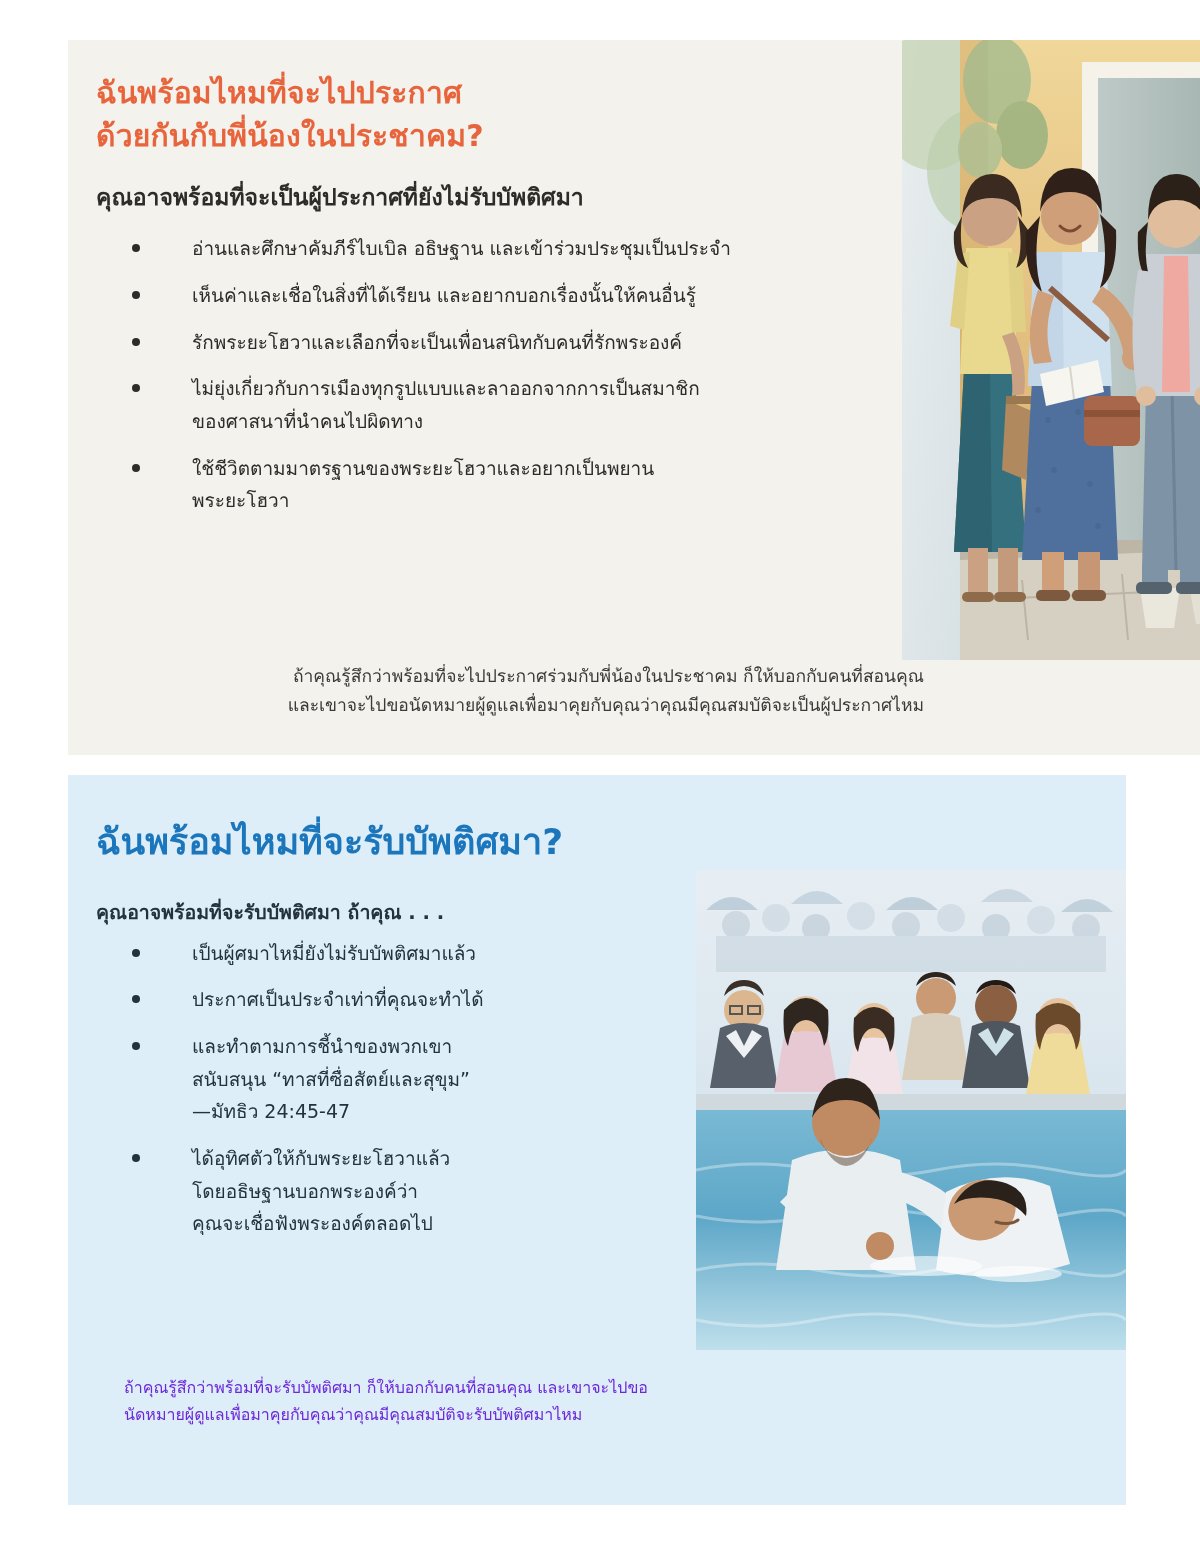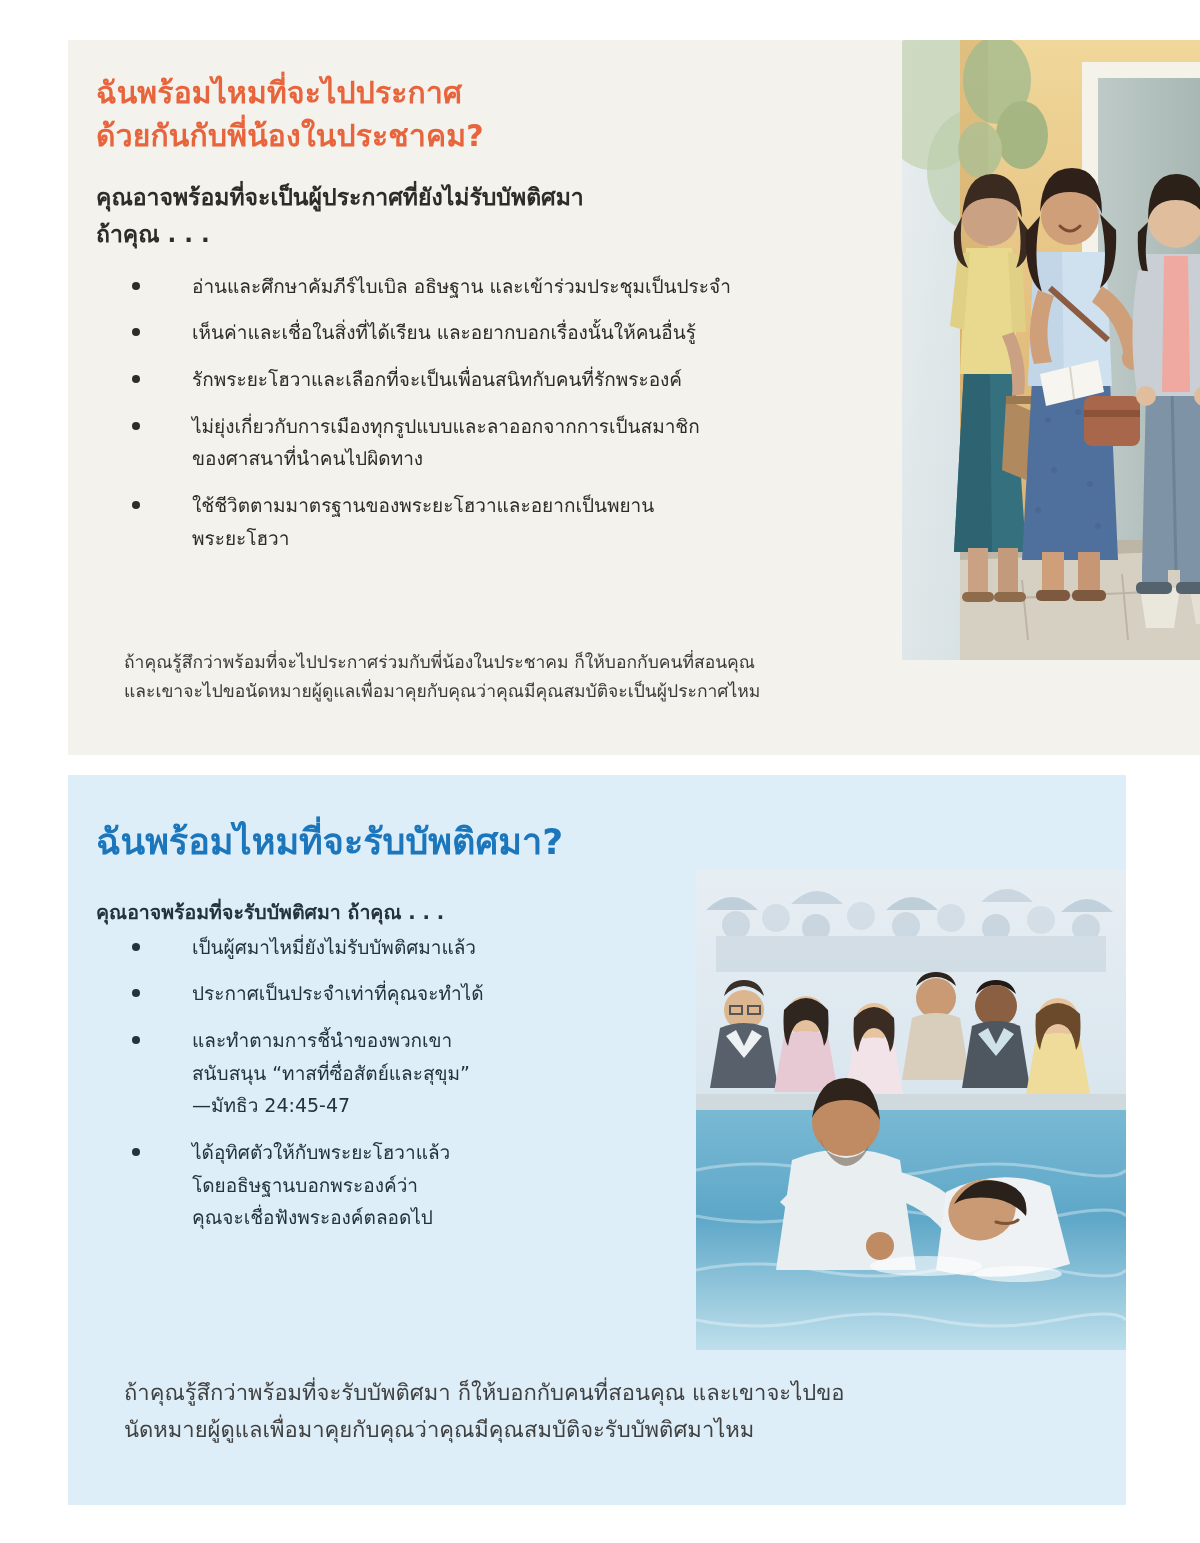--- a/index.html
+++ b/index.html
@@ -90,25 +90,26 @@
     width: 8px;
     height: 8px;
     background: #2e2c29;
     border-radius: 50%;
   }
   ul.bullets > li .line { display: block; margin-left: 36px; }
 
   .s1-footnote {
     position: absolute;
     left: 56px;
-    top: 608px;
+    top: 622px;
     width: 800px;
     color: #3a3a38;
     font-size: 17.5px;
     line-height: 1.66;
+    text-align: right;
   }
   .s1-footnote .line { display: block; }
 
   
   .section-two {
     position: absolute;
     left: 68px;
     top: 775px;
     width: 1058px;
     height: 730px;
@@ -138,37 +139,37 @@
     font-weight: bold;
     line-height: 1.4;
     margin: 0 0 30px 0;
   }
 
   .s2-lead {
     color: #24323c;
     font-size: 19.5px;
     font-weight: bold;
     line-height: 1.6;
-    margin: 0 0 2px 0;
+    margin: 0 0 8px 0;
   }
 
   .s2-text ul.bullets > li {
     color: #24323c;
   }
   .s2-text ul.bullets > li::before {
     background: #24323c;
   }
 
   .s2-footnote {
     position: absolute;
     left: 56px;
     top: 600px;
     width: 760px;
-    color: #404040;
-    font-size: 22px;
+    color: #6d28d9;
+    font-size: 16px;
     line-height: 1.66;
   }
   .s2-footnote .line { display: block; }
 
   
   .ill-svg { display: block; }
 </style>
 </head>
 <body>
 
@@ -329,21 +330,20 @@
     </div>
 
     <div class="s1-text">
       <h1 class="s1-title">
         <span class="line">ฉันพร้อมไหมที่จะไปประกาศ</span>
         <span class="line">ด้วยกันกับพี่น้องในประชาคม?</span>
       </h1>
 
       <p class="s1-lead">
         <span class="line">คุณอาจพร้อมที่จะเป็นผู้ประกาศที่ยังไม่รับบัพติศมา</span>
-        <span class="line">ถ้าคุณ . . .</span>
       </p>
 
       <ul class="bullets">
         <li>
           <span class="line">อ่านและศึกษาคัมภีร์ไบเบิล อธิษฐาน และเข้าร่วมประชุมเป็นประจำ</span>
         </li>
         <li>
           <span class="line">เห็นค่าและเชื่อในสิ่งที่ได้เรียน และอยากบอกเรื่องนั้นให้คนอื่นรู้</span>
         </li>
         <li>

